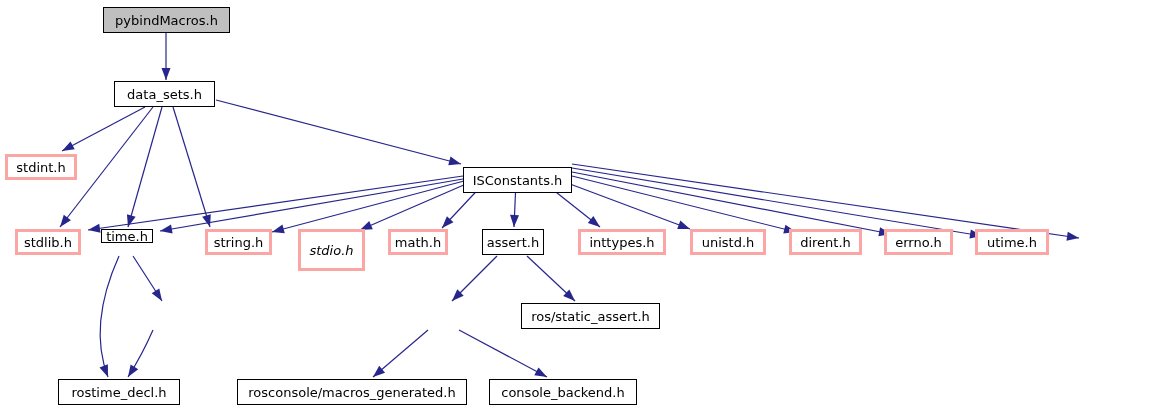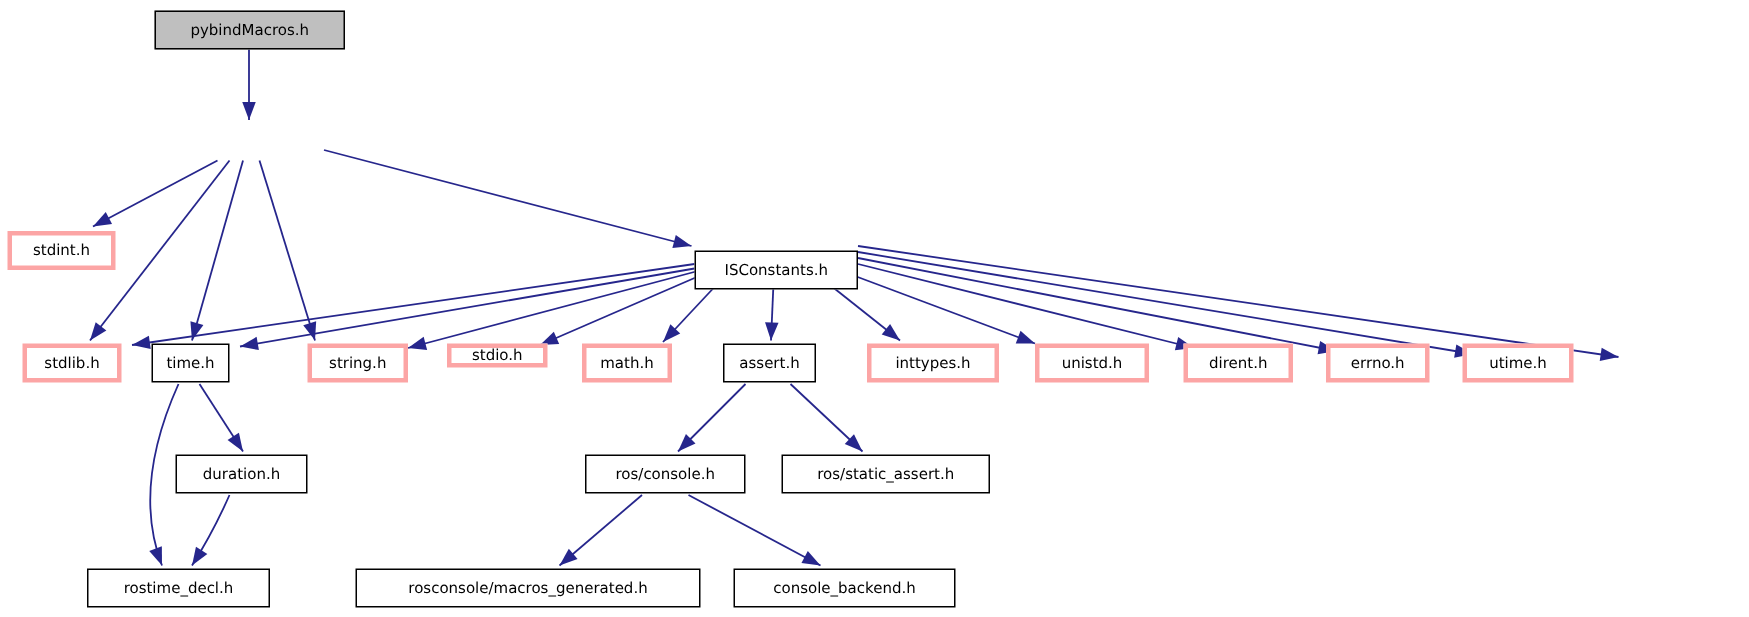--- a/index.html
+++ b/index.html
@@ -21,21 +21,21 @@
     top: 0;
     width: 1166px;
     height: 411px;
   }
   .node {
     position: absolute;
     box-sizing: border-box;
     display: flex;
     align-items: center;
     justify-content: center;
-    font-size: 10px;
+    font-size: 13px;
     color: #000000;
     background: #ffffff;
     white-space: nowrap;
     overflow: hidden;
   }
   .node.root      { background: #bfbfbf; border: 1px solid #000000; }
   .node.internal  { border: 1px solid #000000; }
   .node.external  { border: 3px solid #fca5a5; }
   .node span { pointer-events: none; }
 </style>
@@ -141,36 +141,39 @@
         <polygon points="373,377 379.1993418919275,365.7831305567466 385.04621284016685,372.6252135812819" fill="#26268c"></polygon>
       </g>
       <g>
         <path d="M459 330 L547 377" fill="none" stroke="#26268c" stroke-width="1.2"></path>
         <polygon points="547,377 534.295108340534,375.3160380285678 538.5350840186043,367.37736016324465" fill="#26268c"></polygon>
       </g>
     </svg>
 <div class="node root" style="left: 103px; top: 7px; width: 127px; height: 26px; background: rgb(191, 191, 191);">
       <span>pybindMacros.h</span>
     </div>
+    <div class="node internal" style="left: 114px; top: 81px; width: 101px; height: 26px;">
+      <span>data_sets.h</span>
+    </div>
     <div class="node external" style="left: 5px; top: 154px; width: 72px; height: 26px;">
       <span>stdint.h</span>
     </div>
     <div class="node internal" style="left: 463px; top: 155px; width: 109px; height: 26px; margin-top: 12px;">
       <span>ISConstants.h</span>
     </div>
     <div class="node external" style="left: 15px; top: 229px; width: 66px; height: 26px;">
       <span>stdlib.h</span>
     </div>
-    <div class="node internal" style="left: 101px; top: 229px; width: 52px; height: 26px;">
+    <div class="node internal" style="left: 101px; top: 229px; width: 52px; height: 14px;">
       <span>time.h</span>
     </div>
     <div class="node external" style="left: 205px; top: 229px; width: 67px; height: 26px;">
       <span>string.h</span>
     </div>
-    <div class="node external" style="left: 298px; top: 229px; width: 67px; height: 16px;">
+    <div class="node external" style="left: 298px; top: 229px; width: 67px; height: 42px; font-style: italic;">
       <span>stdio.h</span>
     </div>
     <div class="node external" style="left: 388px; top: 229px; width: 60px; height: 26px;">
       <span>math.h</span>
     </div>
     <div class="node internal" style="left: 482px; top: 229px; width: 62px; height: 26px;">
       <span>assert.h</span>
     </div>
     <div class="node external" style="left: 578px; top: 229px; width: 88px; height: 26px;">
       <span>inttypes.h</span>
@@ -179,26 +182,20 @@
       <span>unistd.h</span>
     </div>
     <div class="node external" style="left: 789px; top: 229px; width: 73px; height: 26px;">
       <span>dirent.h</span>
     </div>
     <div class="node external" style="left: 884px; top: 229px; width: 69px; height: 26px;">
       <span>errno.h</span>
     </div>
     <div class="node external" style="left: 975px; top: 229px; width: 74px; height: 26px;">
       <span>utime.h</span>
-    </div>
-    <div class="node internal" style="left: 117px; top: 303px; width: 88px; height: 26px;">
-      <span>duration.h</span>
-    </div>
-    <div class="node internal" style="left: 390px; top: 303px; width: 107px; height: 26px;">
-      <span>ros/console.h</span>
     </div>
     <div class="node internal" style="left: 521px; top: 303px; width: 139px; height: 26px; align-items: center;">
       <span>ros/static_assert.h</span>
     </div>
     <div class="node internal" style="left: 58px; top: 379px; width: 122px; height: 26px;">
       <span>rostime_decl.h</span>
     </div>
     <div class="node internal" style="left: 237px; top: 379px; width: 230px; height: 26px;">
       <span>rosconsole/macros_generated.h</span>
     </div>

